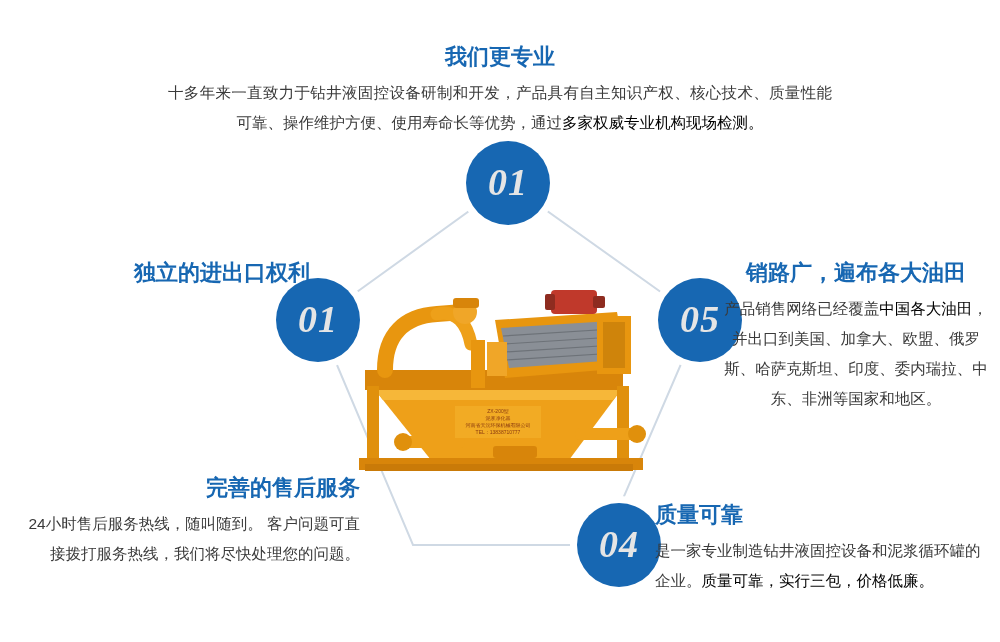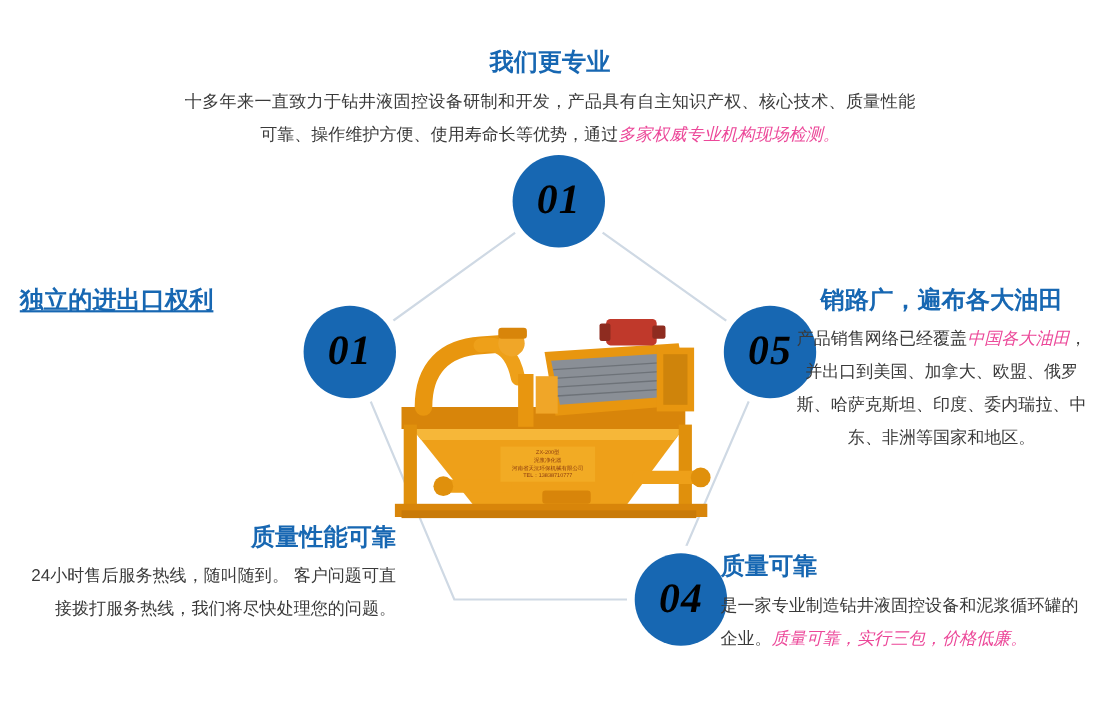--- a/index.html
+++ b/index.html
@@ -27,21 +27,21 @@
     height: 642px;
   }
 
   
   .circle {
     position: absolute;
     width: 84px;
     height: 84px;
     border-radius: 50%;
     background: #1767b2;
-    color: #000000;
+    color: #e5e5e5;
     display: flex;
     align-items: center;
     justify-content: center;
     font-family: "Liberation Serif", serif;
     font-style: italic;
     font-size: 38px;
     font-weight: bold;
     letter-spacing: 1px;
     box-shadow: 0 0 0 7px #ffffff;
     z-index: 6;
@@ -66,42 +66,41 @@
     color: #1767b2;
     line-height: 30px;
     margin-bottom: 6px;
   }
   .block-body {
     font-size: 15.5px;
     line-height: 30px;
     color: #3a3a3a;
   }
   .hl {
-    color: #ec4899;
-    font-style: italic;
+    color: #000000;
   }
 
   #block-01 {
     left: 168px;
     top: 42px;
     width: 664px;
     text-align: center;
   }
   #block-01 .block-body {
     text-align: justify;
     text-align-last: center;
   }
 
   #block-02 {
     left: 18px;
     top: 258px;
     width: 292px;
     text-align: right;
   }
-  #block-02 .block-title { text-align: left; text-decoration: underline; }
+  #block-02 .block-title { text-align: right; }
 
   #block-03 {
     left: 18px;
     top: 473px;
     width: 342px;
     text-align: right;
   }
 
   #block-04 {
     left: 655px;
@@ -193,21 +192,21 @@
     <div class="block-body">
       <span>十多年来一直致力于钻井液固控设备研制和开发，产品具有自主知识产权、核心技术、质量性能可靠、操作维护方便、使用寿命长等优势，通过</span><span class="hl">多家权威专业机构现场检测。</span>
     </div>
   </div>
 
   <div class="block" id="block-02">
     <div class="block-title">独立的进出口权利</div>
   </div>
 
   <div class="block" id="block-03">
-    <div class="block-title">质量性能可靠</div>
+    <div class="block-title">完善的售后服务</div>
     <div class="block-body">
       <span>24小时售后服务热线，随叫随到。 客户问题可直接拨打服务热线，我们将尽快处理您的问题。</span>
     </div>
   </div>
 
   <div class="block" id="block-04">
     <div class="block-title">质量可靠</div>
     <div class="block-body">
       <span>是一家专业制造钻井液固控设备和泥浆循环罐的企业。</span><span class="hl">质量可靠，实行三包，价格低廉。</span>
     </div>

